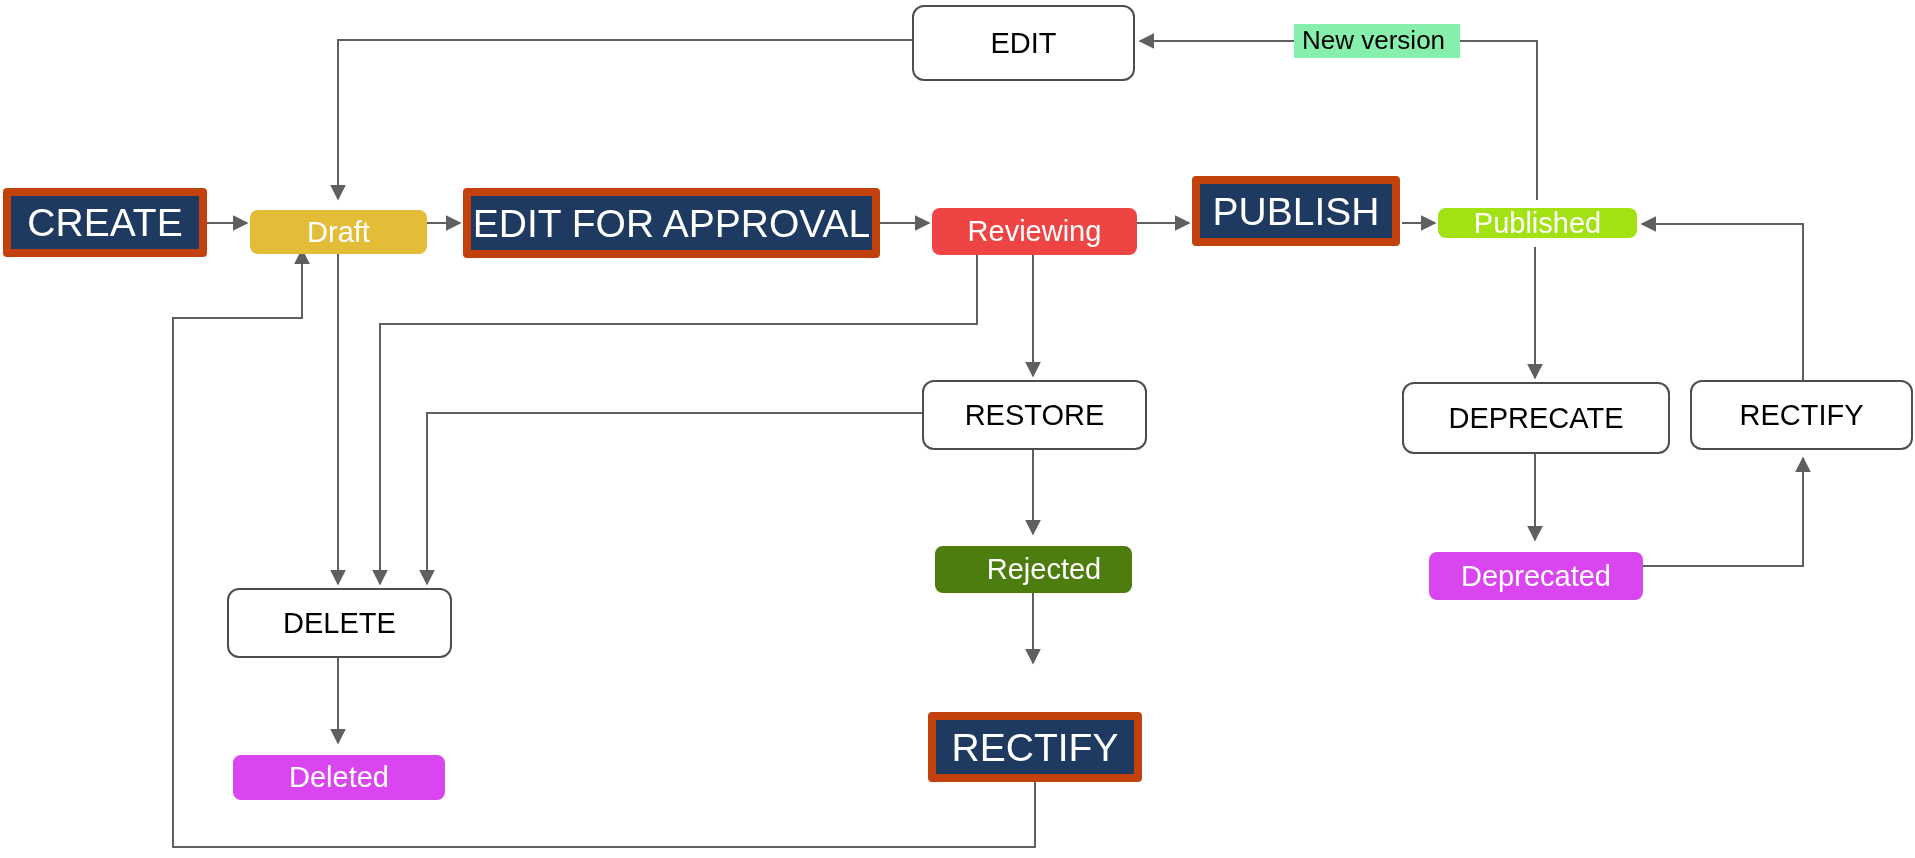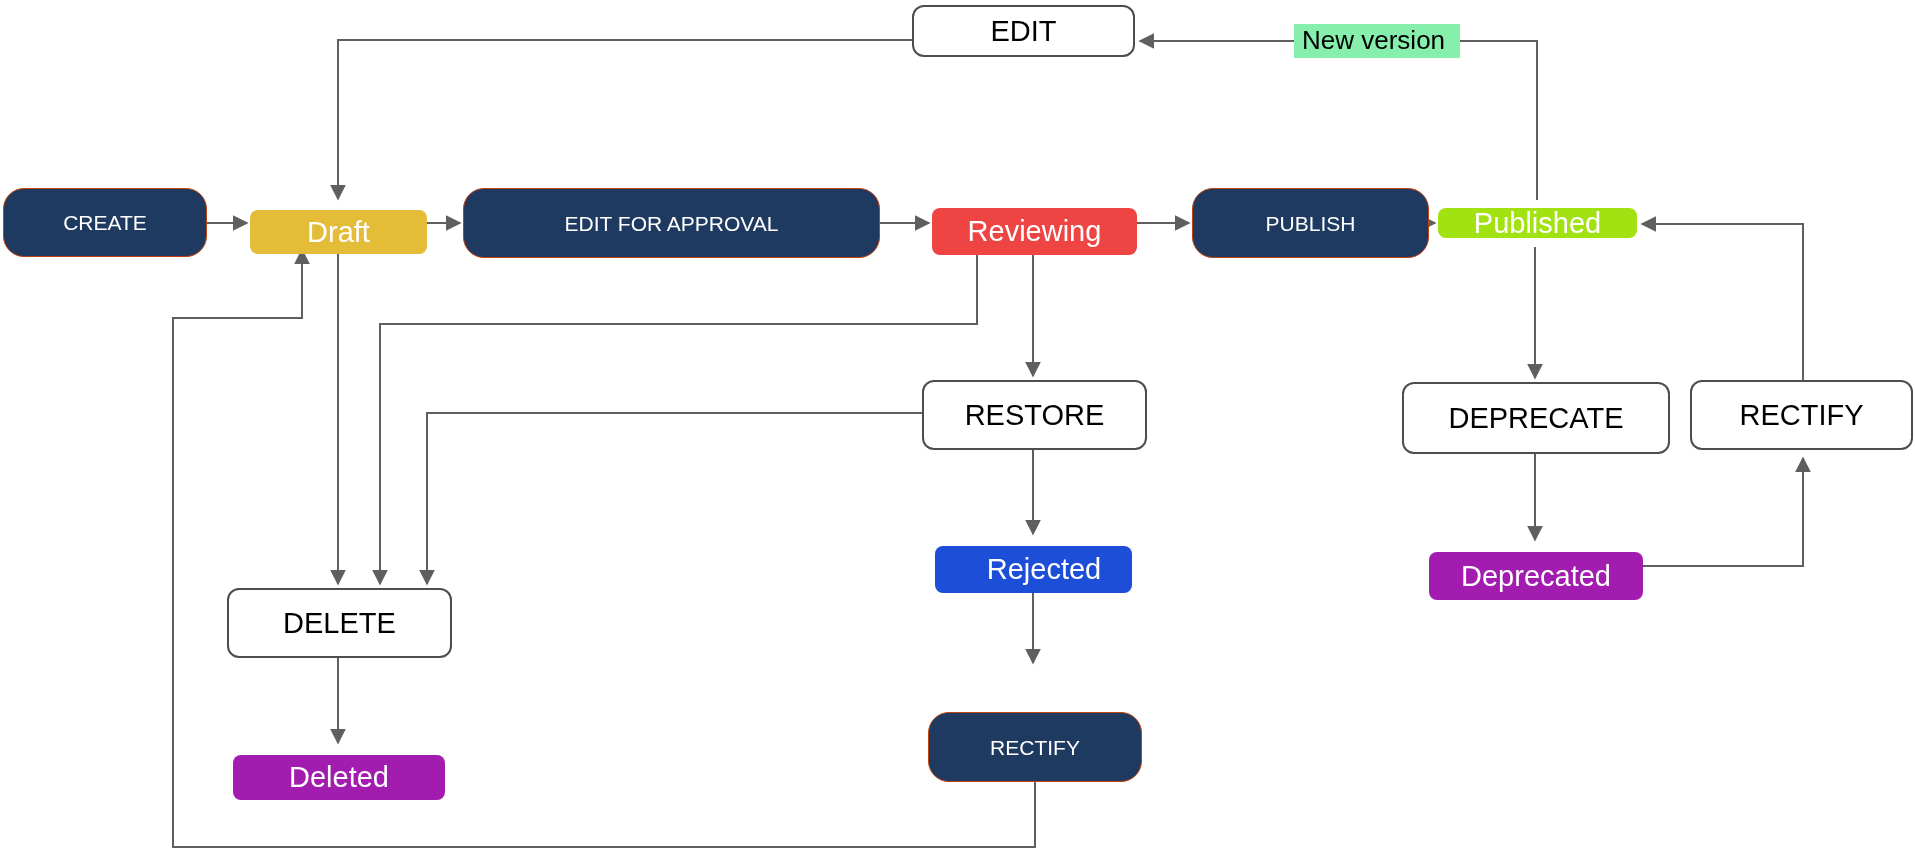--- a/index.html
+++ b/index.html
@@ -6,33 +6,33 @@
   .canvas {
     position:relative; width:1915px; height:858px; background:#ffffff;
     font-family:"Liberation Sans", sans-serif; overflow:hidden;
   }
   .edges { position:absolute; left:0; top:0; }
   .node {
     position:absolute; display:flex; align-items:center; justify-content:center;
     box-sizing:border-box; white-space:nowrap; line-height:1;
   }
   .action-dark {
-    background:#1f3a60; color:#ffffff; border:1px solid #c2410c;
-    border-radius:21px; font-size:21px;
+    background:#1f3a60; color:#ffffff; border:8px solid #c2410c;
+    border-radius:4px; font-size:39px;
   }
   .action-white {
     background:#ffffff; color:#000000; border:2px solid #4d4d4d;
     border-radius:12px; font-size:29px;
   }
   .state { color:#ffffff; border-radius:8px; font-size:29px; border:none;margin-top:8px; }
   .state-yellow { background:#e3bc38; }
   .state-teal   { background:#ef4444; }
   .state-green  { background:#a3e212; }
-  .state-red    { background:#1d4ed8;padding-left:21px; }
-  .state-gray   { background:#a21caf; }
+  .state-red    { background:#4d7c0f;padding-left:21px; }
+  .state-gray   { background:#d946ef; }
   .edge-label {
     position:absolute; background:#86efac; color:#000000;
     font-size:26px; text-align:left; padding:2px 8px; line-height:1.15;
   }
 </style>
 </head>
 <body>
 
 <div class="canvas">
 
@@ -66,25 +66,25 @@
   </svg>
 
   <div class="node action-dark" style="left:3px;    top:188px; width:204px; height:69px;">CREATE</div>
 
   <div class="node state state-yellow" style="left:250px;  top:202px; width:177px; height:44px;">Draft</div>
 
   <div class="node action-dark" style="left:463px;  top:188px; width:417px; height:70px;">EDIT FOR APPROVAL</div>
 
   <div class="node state state-teal" style="left:932px;  top:200px; width:205px; height:47px;">Reviewing</div>
 
-  <div class="node action-dark" style="left:1192px; top:188px; width:237px; height:70px;">PUBLISH</div>
+  <div class="node action-dark" style="left:1192px; top:176px; width:208px; height:70px;">PUBLISH</div>
 
   <div class="node state state-green" style="left:1438px; top:200px; width:199px; height:30px;">Published</div>
 
-  <div class="node action-white" style="left:912px;  top:5px;   width:223px; height:52px;">EDIT</div>
+  <div class="node action-white" style="left:912px;  top:5px;   width:223px; height:76px;">EDIT</div>
 
   <div class="node action-white" style="left:922px;  top:380px; width:225px; height:70px;">RESTORE</div>
 
   <div class="node state state-red" style="left:935px;  top:538px; width:197px; height:47px;">Rejected</div>
 
   <div class="node action-dark" style="left:928px;  top:680px; width:214px; height:70px;margin-top:32px;">RECTIFY</div>
 
   <div class="node action-white" style="left:227px;  top:588px; width:225px; height:70px;">DELETE</div>
 
   <div class="node state state-gray" style="left:233px;  top:747px; width:212px; height:45px;">Deleted</div>

